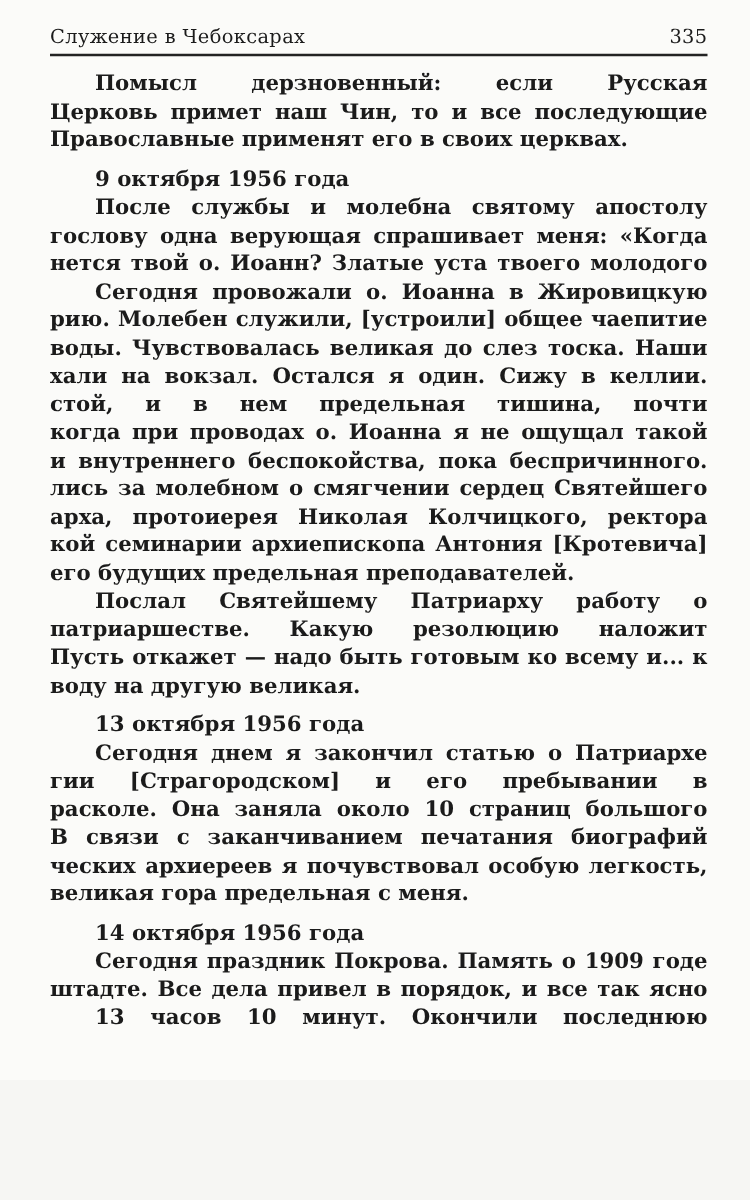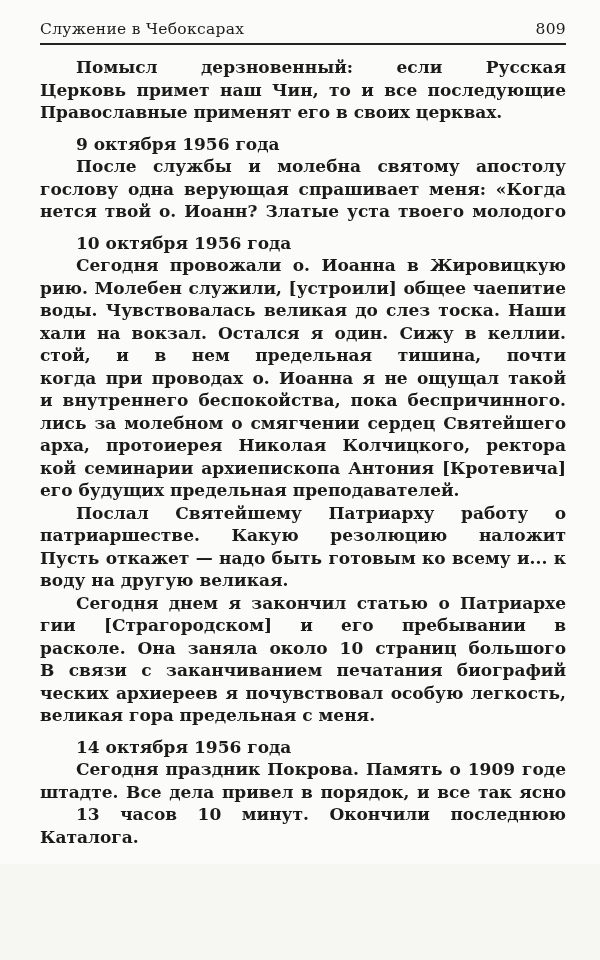--- a/index.html
+++ b/index.html
@@ -58,67 +58,66 @@
   .line.first { text-indent: 36px; }
   .line.last { text-align-last: left; }
 </style>
 </head>
 <body>
 
 <div class="page">
   <div class="page-inner">
     <div class="running-header">
       <span>Служение в Чебоксарах</span>
-      <span>809</span>
+      <span>335</span>
     </div>
     <div class="header-rule"></div>
     <div class="page-body" id="page-body">
         <div class="block paragraph">
           <div class="line first">Помысл дерзновенный: если Русская Православная</div>
           <div class="line">Церковь примет наш Чин, то и все последующие Церкви</div>
           <div class="line last">Православные применят его в своих церквах.</div>
         </div>
         <div class="block date">9 октября 1956 года</div>
         <div class="block paragraph">
           <div class="line first">После службы и молебна святому апостолу Иоанну Бо-</div>
           <div class="line">гослову одна верующая спрашивает меня: «Когда же вер-</div>
           <div class="line">нется твой о. Иоанн? Златые уста твоего молодого батюш-</div>
         </div>
-        <div class="block date">10 октября 1956 года</div>
         <div class="block paragraph">
           <div class="line first">Сегодня провожали о. Иоанна в Жировицкую семина-</div>
           <div class="line">рию. Молебен служили, [устроили] общее чаепитие и про-</div>
           <div class="line">воды. Чувствовалась великая до слез тоска. Наши все уе-</div>
           <div class="line">хали на вокзал. Остался я один. Сижу в келлии. Дом пу-</div>
           <div class="line">стой, и в нем предельная тишина, почти абсолютная. Ни-</div>
           <div class="line">когда при проводах о. Иоанна я не ощущал такой тоски</div>
           <div class="line">и внутреннего беспокойства, пока беспричинного. Моли-</div>
           <div class="line">лись за молебном о смягчении сердец Святейшего Патри-</div>
           <div class="line">арха, протоиерея Николая Колчицкого, ректора Жировиц-</div>
           <div class="line">кой семинарии архиепископа Антония [Кротевича] и всех</div>
           <div class="line last">его будущих предельная преподавателей.</div>
         </div>
         <div class="block paragraph">
           <div class="line first">Послал Святейшему Патриарху работу о Сербском</div>
           <div class="line">патриаршестве. Какую резолюцию наложит Святейший?</div>
           <div class="line">Пусть откажет — надо быть готовым ко всему и... к пере-</div>
           <div class="line last">воду на другую великая.</div>
         </div>
+        <div class="block date">13 октября 1956 года</div>
         <div class="block paragraph">
           <div class="line first">Сегодня днем я закончил статью о Патриархе Сер-</div>
           <div class="line">гии [Страгородском] и его пребывании в обновленческом</div>
           <div class="line">расколе. Она заняла около 10 страниц большого формата.</div>
           <div class="line">В связи с заканчиванием печатания биографий обновлен-</div>
           <div class="line">ческих архиереев я почувствовал особую легкость, словно</div>
           <div class="line last">великая гора предельная с меня.</div>
         </div>
         <div class="block date">14 октября 1956 года</div>
         <div class="block paragraph">
           <div class="line first">Сегодня праздник Покрова. Память о 1909 годе в Крон-</div>
           <div class="line">штадте. Все дела привел в порядок, и все так ясно и опре-</div>
         </div>
         <div class="block paragraph">
           <div class="line first">13 часов 10 минут. Окончили последнюю биографию</div>
-          <div class="line last">Каталога.</div>
         </div>
       </div>
   </div>
 </div>
 
 </body></html>

